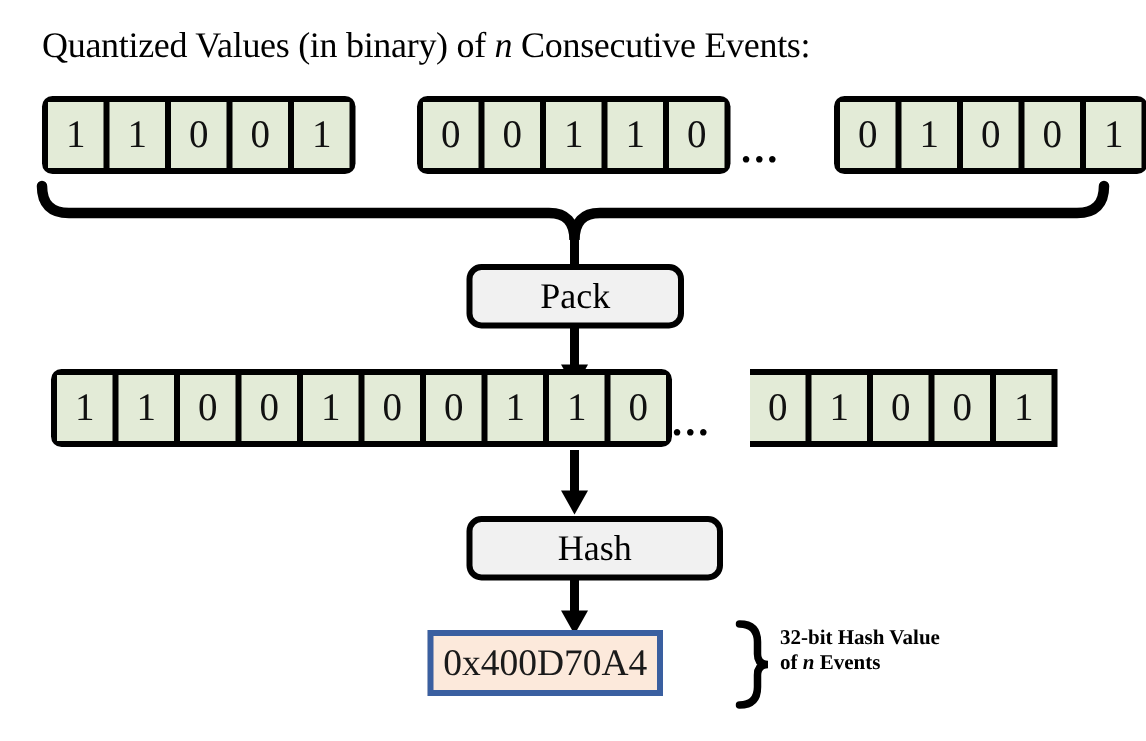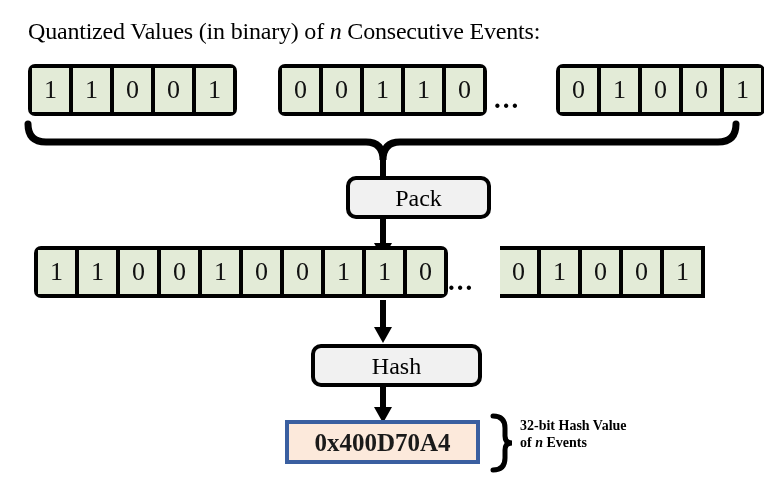--- a/index.html
+++ b/index.html
@@ -162,21 +162,21 @@
            Q 359 22 376 22
            L 694 22
            Q 712 22 712 4" fill="none" stroke="#000000" stroke-width="7" stroke-linecap="round"></path>
 </svg>
 
 <svg class="arrow" style="left:370px; top:156px;" width="28" height="38" viewBox="0 0 28 38">
   <line x1="13" y1="0" x2="13" y2="26" stroke="#000000" stroke-width="6"></line>
   <polygon points="13,37 4,21 22,21" fill="#000000"></polygon>
 </svg>
 
-<div class="procbox" style="left:311px; top:176px; width:145px; height:43px;margin-left:35px;">
+<div class="procbox" style="left:311px; top:176px; width:145px; height:43px;">
   <span>Pack</span>
 </div>
 
 <svg class="arrow" style="left:370px; top:218px;" width="28" height="42" viewBox="0 0 28 42">
   <line x1="13" y1="0" x2="13" y2="30" stroke="#000000" stroke-width="6"></line>
   <polygon points="13,41 4,25 22,25" fill="#000000"></polygon>
 </svg>
 
 <div class="bitgroup rounded" style="left:34px; top:246px;">
   <div class="bitcell">1</div>
@@ -208,21 +208,21 @@
 
 <div class="procbox" style="left:311px; top:344px; width:171px; height:43px;">
   <span>Hash</span>
 </div>
 
 <svg class="arrow" style="left:370px; top:386px;" width="28" height="38" viewBox="0 0 28 38">
   <line x1="13" y1="0" x2="13" y2="26" stroke="#000000" stroke-width="6"></line>
   <polygon points="13,37 4,21 22,21" fill="#000000"></polygon>
 </svg>
 
-<div class="hashbox" style="left:285px; top:420px; width:195px; height:44px;font-weight:bold;">
+<div class="hashbox" style="left:285px; top:420px; width:157px; height:44px;">
   <span>0x400D70A4</span>
 </div>
 
 <svg class="arrow" style="left:487px; top:413px;" width="26" height="60" viewBox="0 0 26 60">
   <path d="M 6 3
            Q 18 3 18 15
            L 18 23
            Q 18 30 25 30
            Q 18 30 18 37
            L 18 45

